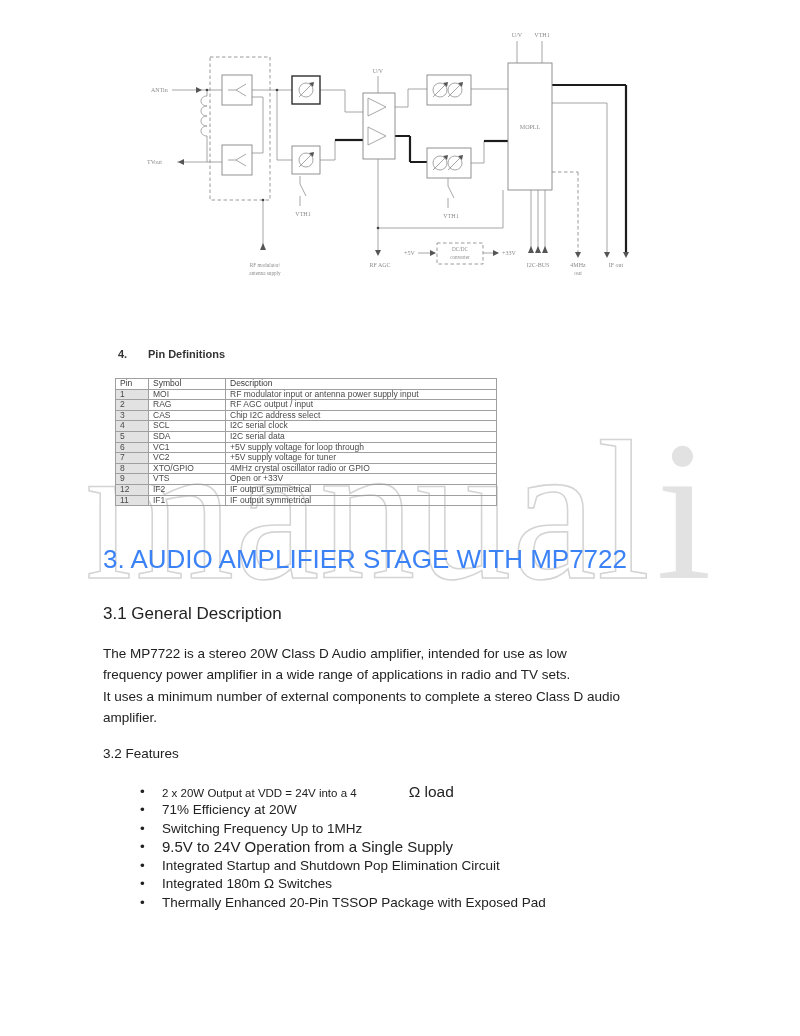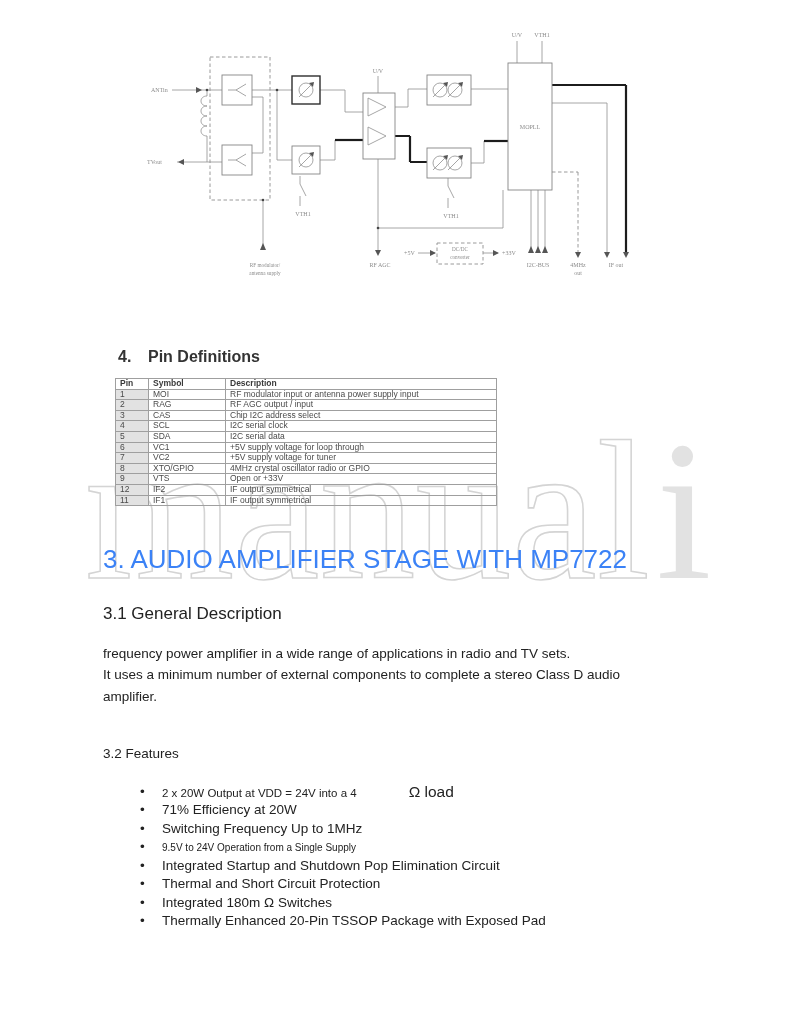--- a/index.html
+++ b/index.html
@@ -2,42 +2,42 @@
 <html><head>
 <meta charset="utf-8">
 <style>
   html,body{margin:0;padding:0;background:#fff;}
   #page{position:relative;width:800px;height:1036px;background:#fff;overflow:hidden;
         font-family:"Liberation Sans",sans-serif;color:#222;}
   svg text{font-family:"Liberation Serif",serif;fill:#8d8d8d;}
   .lbl{font-size:6px;}
   .lbl-sm{font-size:5.2px;}
   
-  #pin-heading{position:absolute;left:118px;top:348px;font-size:16px;font-weight:bold;color:#333;}
+  #pin-heading{position:absolute;left:118px;top:348px;font-size:11px;font-weight:bold;color:#333;}
   #pin-heading .num{display:inline-block;width:30px;}
   #pin-table{position:absolute;left:115px;top:378px;width:381px;border-collapse:collapse;table-layout:fixed;}
   #pin-table th,#pin-table td{border:1px solid #9f9f9f;font-size:8.5px;line-height:9.6px;height:9.6px;
         padding:0 0 0 4px;text-align:left;color:#4a4a4a;white-space:nowrap;overflow:hidden;}
-  #pin-table th{font-weight:bold;color:#3a3a3a;}
+  #pin-table th{font-weight:normal;color:#3a3a3a;}
   #pin-table td.col-pin{background:#e2e2e2;}
   
   #watermark{position:absolute;left:0;top:415px;width:760px;height:180px;}
   .wm-outline{font-size:200px;fill:none;stroke:#d4d4d4;stroke-width:1.6px;}
   .wm-solid{font-size:200px;fill:#e2e2e2;stroke:none;}
   
   #audio-heading{position:absolute;left:103px;top:544px;font-size:26px;color:#3b82f6;}
   #general-subheading{position:absolute;left:103px;top:604px;font-size:17px;}
   #general-paragraph{position:absolute;left:103px;top:643px;font-size:13.5px;line-height:21.3px;}
   #features-subheading{position:absolute;left:103px;top:746px;font-size:13.5px;}
   #features-list{position:absolute;left:140px;top:783px;margin:0;padding:0;list-style:none;}
   #features-list li{position:relative;padding-left:22px;height:18.45px;line-height:18.45px;
         font-size:13.5px;white-space:nowrap;}
   #features-list li::before{content:"\2022";position:absolute;left:0;top:0;font-size:13.5px;}
   #features-list li.xs .ftext{font-size:11.5px;}
-  #features-list li.sm .ftext{font-size:10px;}
+  #features-list li.sm .ftext{font-size:15px;}
   .fgap{display:inline-block;}
   .fsuffix{font-size:15.5px;}
 </style>
 </head>
 <body>
 
 <div id="page">
 
   <svg style="position:absolute;left:0;top:0;width:800px;height:300px" viewBox="0 0 800 300">
 
@@ -240,31 +240,31 @@
           <td>IF output symmetrical</td>
         </tr>
       </tbody>
   </table>
 
   <div id="audio-heading">3. AUDIO AMPLIFIER STAGE WITH MP7722</div>
 
   <div id="general-subheading">3.1 General Description</div>
 
   <div id="general-paragraph">
+    <div>The MP7722 is a stereo 20W Class D Audio amplifier, intended for use as low</div>
     <div>frequency power amplifier in a wide range of applications in radio and TV sets.</div>
     <div>It uses a minimum number of external components to complete a stereo Class D audio</div>
     <div>amplifier.</div>
   </div>
 
   <div id="features-subheading">3.2 Features</div>
 
   <ul id="features-list">
       <li class="xs"><span class="ftext">2 x 20W Output at VDD = 24V into a 4</span><span class="fgap" style="width: 52px;"></span><span class="fsuffix">Ω load</span></li>
       <li><span class="ftext">71% Efficiency at 20W</span></li>
       <li><span class="ftext">Switching Frequency Up to 1MHz</span></li>
       <li class="sm"><span class="ftext">9.5V to 24V Operation from a Single Supply</span></li>
       <li><span class="ftext">Integrated Startup and Shutdown Pop Elimination Circuit</span></li>
-      <li><span class="ftext">Thermal and Short Circuit Protection</span></li>
       <li><span class="ftext">Integrated 180m Ω Switches</span></li>
       <li><span class="ftext">Thermally Enhanced 20-Pin TSSOP Package with Exposed Pad</span></li>
     </ul>
 
 </div>
 
 </body></html>

